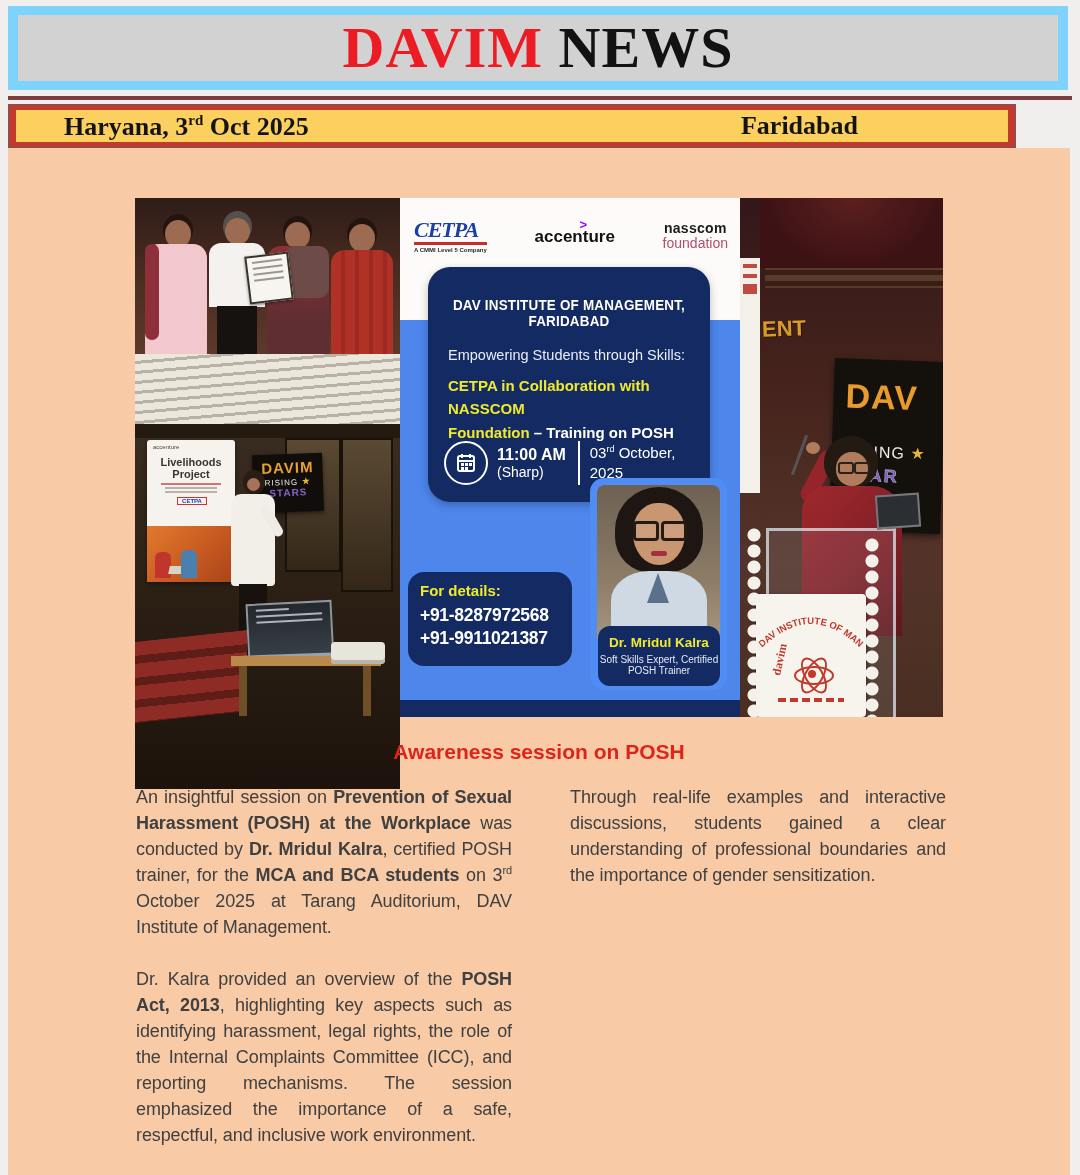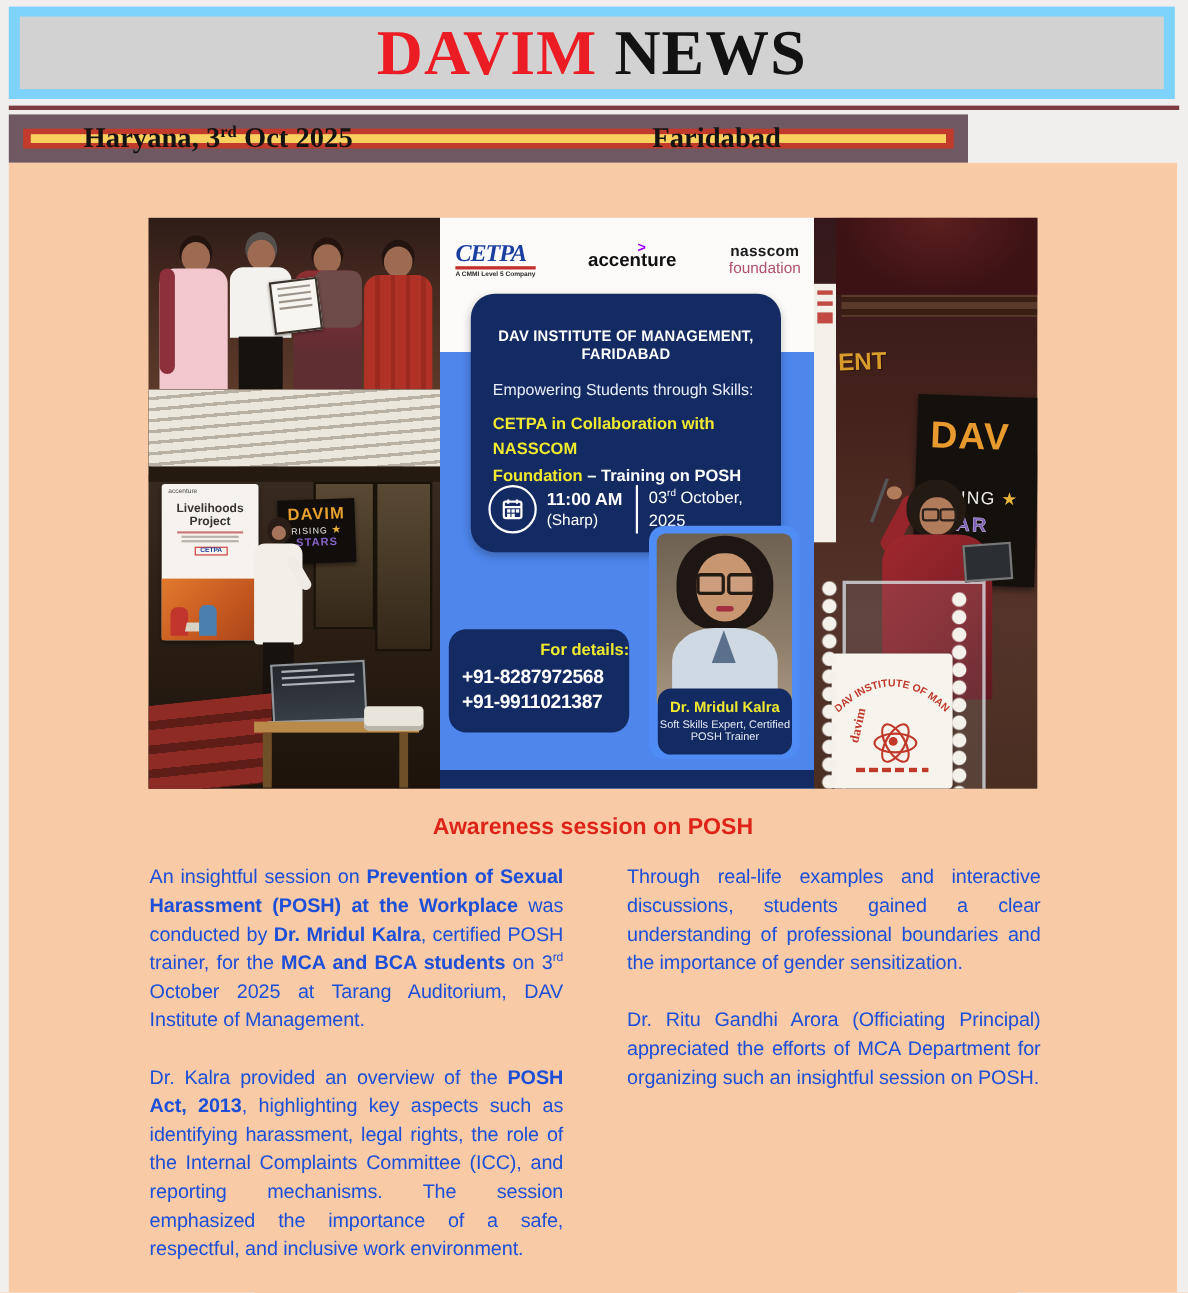--- a/index.html
+++ b/index.html
@@ -9,41 +9,41 @@
   
   .masthead{left:8px;top:6px;width:1060px;height:84px;background:#7dd3fc;box-sizing:border-box;padding:9px 10px;}
   .masthead-inner{width:100%;height:100%;background:#d2d2d2;display:flex;align-items:center;justify-content:center;}
   .masthead-title{font-family:"Liberation Serif",serif;font-weight:bold;font-size:58px;letter-spacing:1px;line-height:1;}
   .masthead-title .red{color:#ec1c24;}
   .masthead-title .blk{color:#121212;}
 
   .divider-line{left:8px;top:96px;width:1064px;height:4px;background:#7d3c42;}
 
   
-  .dateline{left:8px;top:104px;width:872px;height:44px;background:#6f5862;box-sizing:border-box;padding:13px;}
+  .dateline{left:8px;top:104px;width:1008px;height:44px;background:#6f5862;box-sizing:border-box;padding:1px;}
   .dateline-red{width:100%;height:100%;background:#c23a2c;box-sizing:border-box;padding:5px 7px;}
   .dateline-gold{width:100%;height:100%;background:#fcd05e;display:flex;align-items:center;justify-content:space-between;box-sizing:border-box;padding:0 150px 0 48px;}
   .dateline-text{font-family:"Liberation Serif",serif;font-weight:bold;font-size:26px;color:#141414;line-height:1;}
   .dateline-text sup{font-size:15px;}
 
   
   .content{left:8px;top:148px;width:1062px;height:1027px;background:#f8cba6;}
 
   
   .collage{left:127px;top:50px;width:808px;height:519px;}
   .ph{overflow:hidden;}
 
   
   .photoA{left:0;top:0;width:265px;height:156px;background:linear-gradient(180deg,#2e1d18 0%,#46291f 40%,#5c3a2a 100%);}
   .head{border-radius:50%;background:#9c6b52;box-shadow:0 -4px 0 2px #241410;}
   .cert{background:#f7f5ef;border:2px solid #3a332c;transform:rotate(-7deg);box-shadow:0 1px 3px rgba(0,0,0,.5);}
   .cert i{display:block;height:2px;background:#9b958c;margin:4px 5px 0 5px;}
 
   
-  .photoB{left:0;top:156px;width:265px;height:363px;background:linear-gradient(180deg,#3f3226 0%,#2c2015 55%,#1d130c 100%);}
+  .photoB{left:0;top:156px;width:265px;height:435px;background:linear-gradient(180deg,#3f3226 0%,#2c2015 55%,#1d130c 100%);}
   .ceilB{left:0;top:0;width:265px;height:78px;background:repeating-linear-gradient(175deg,#ece7dc 0 7px,#b9b2a4 7px 10px);}
   .beamB{left:0;top:70px;width:265px;height:14px;background:#241a10;}
   .glassB{background:linear-gradient(180deg,#5a4a34,#342718);border:2px solid #191209;}
   .bannerB{left:12px;top:86px;width:88px;height:142px;background:#f6f3ee;border-radius:3px;box-shadow:0 2px 4px rgba(0,0,0,.4);}
   .bannerB .brand{font-size:6px;color:#4a4640;padding:4px 0 0 6px;}
   .bannerB .title{font-size:11px;font-weight:bold;color:#393430;text-align:center;line-height:1.1;margin-top:6px;}
   .bannerB .tiny{height:2px;background:#c77;margin:3px 14px 0 14px;}
   .bannerB .tiny2{height:2px;background:#b8b2a8;margin:2px 18px 0 18px;}
   .bannerB .cetpa{font-size:6px;font-weight:bold;color:#1b3fa0;text-align:center;margin-top:4px;border:1px solid #c33;width:28px;margin-left:30px;}
   .bannerB .orange{position:absolute;left:0;bottom:0;width:100%;height:56px;background:linear-gradient(135deg,#e07a2e 0%,#c75a20 55%,#a8431a 100%);}
@@ -88,21 +88,21 @@
   .yel1 .wht{color:#fff;}
   .timerow{left:16px;top:168px;width:260px;height:56px;display:flex;align-items:center;}
   .calwrap{width:40px;height:40px;border:2.5px solid #fff;border-radius:50%;display:flex;align-items:center;justify-content:center;flex:0 0 auto;}
   .timeblk{margin-left:9px;color:#fff;line-height:1.2;}
   .timeblk .t1{font-weight:bold;font-size:16px;}
   .timeblk .t2{font-size:14px;}
   .vline{width:2px;height:44px;background:#fff;margin:0 10px 0 12px;}
   .dateblk{color:#fff;font-size:15px;line-height:1.35;}
   .dateblk sup{font-size:9px;}
   .details-card{left:8px;top:374px;width:164px;height:94px;background:#132a63;border-radius:16px;box-sizing:border-box;padding:10px 0 0 12px;}
-  .details-card .lbl{color:#f0ea2e;font-weight:bold;font-size:15px;text-align:right;}
+  .details-card .lbl{color:#f0ea2e;font-weight:bold;font-size:15px;}
   .details-card .ph1{color:#fff;font-weight:bold;font-size:17.5px;margin-top:6px;letter-spacing:-.3px;}
   .speaker-card{left:190px;top:280px;width:137px;height:212px;background:#4f8cf4;border-radius:14px;box-sizing:border-box;padding:7px;}
   .speaker-photo{position:relative;width:100%;height:160px;background:linear-gradient(180deg,#6e6152 0%,#8d7d68 60%,#a99880 100%);border-radius:8px;overflow:hidden;}
   .spk-hair{position:absolute;left:18px;top:2px;width:88px;height:86px;background:#1d1612;border-radius:50% 50% 42% 42%;}
   .spk-face{position:absolute;left:36px;top:18px;width:52px;height:62px;background:#c99672;border-radius:46% 46% 50% 50%;}
   .spk-gl{position:absolute;top:36px;width:20px;height:14px;border:3px solid #241c14;border-radius:4px;background:rgba(255,255,255,.08);}
   .spk-gl.l{left:36px;} .spk-gl.r{left:64px;}
   .spk-lips{position:absolute;left:54px;top:66px;width:16px;height:5px;background:#a33040;border-radius:3px;}
   .spk-body{position:absolute;left:14px;top:86px;width:96px;height:74px;background:#cfd9e4;border-radius:40% 40% 0 0;}
   .spk-collar{position:absolute;left:50px;top:88px;width:22px;height:30px;background:#5b708a;clip-path:polygon(50% 0,100% 100%,0 100%);}
@@ -139,21 +139,21 @@
   .atomC .nuc{position:absolute;left:14px;top:14px;width:8px;height:8px;background:#c0392b;border-radius:50%;}
   .davimC{position:absolute;left:8px;top:58px;color:#c0392b;font-weight:bold;font-size:12px;transform:rotate(-78deg);font-family:"Liberation Serif",serif;}
   .devC{position:absolute;left:22px;top:104px;width:66px;height:4px;background:repeating-linear-gradient(90deg,#c0392b 0 8px,transparent 8px 12px);}
   .garlC{width:16px;background:repeating-radial-gradient(circle at 50% 7px,#f4f1ea 0 6px,rgba(0,0,0,0) 7px 16px);background-size:16px 16px;}
   .laptopC{left:136px;top:296px;width:40px;height:30px;background:#2b2f33;border:2px solid #777;transform:rotate(-4deg);}
 
   
   .headline{left:0;top:592px;width:1062px;text-align:center;color:#de2418;font-weight:bold;font-size:21px;}
   .cols{left:128px;top:636px;width:810px;display:flex;gap:58px;}
   .col{flex:1;}
-  .para{margin:0 0 26px 0;font-size:18px;line-height:26px;text-align:justify;color:#1d4ed8;letter-spacing:-.1px;}
+  .para{margin:0 0 26px 0;font-size:18px;line-height:26px;text-align:justify;color:#404040;letter-spacing:-.1px;}
   .para sup{font-size:11px;line-height:0;}
   .para span{}
 </style>
 </head>
 <body>
 
 <div class="abs masthead">
   <div class="masthead-inner">
     <div class="masthead-title">
       <span class="red">DAVIM</span>
@@ -364,16 +364,15 @@
 
   <div class="abs headline">Awareness session on POSH</div>
 
   <div class="abs cols">
     <div class="col">
         <p class="para"><span>An insightful session on </span><span style="font-weight: 700;">Prevention of Sexual Harassment (POSH) at the Workplace</span><span> was conducted by </span><span style="font-weight: 700;">Dr. Mridul Kalra</span><span>, certified POSH trainer, for the </span><span style="font-weight: 700;">MCA and BCA students</span><span> on 3</span><sup>rd</sup><span> October 2025 at Tarang Auditorium, DAV Institute of Management.</span></p>
         <p class="para"><span>Dr. Kalra provided an overview of the </span><span style="font-weight: 700;">POSH Act, 2013</span><span>, highlighting key aspects such as identifying harassment, legal rights, the role of the Internal Complaints Committee (ICC), and reporting mechanisms. The session emphasized the importance of a safe, respectful, and inclusive work environment.</span></p>
       </div>
     <div class="col">
         <p class="para"><span>Through real-life examples and interactive discussions, students gained a clear understanding of professional boundaries and the importance of gender sensitization.</span></p>
-        <p class="para"><span>Dr. Ritu Gandhi Arora (Officiating Principal) appreciated the efforts of MCA Department for organizing such an insightful session on POSH.</span></p>
       </div>
   </div>
 </div>
 
 </body></html>

